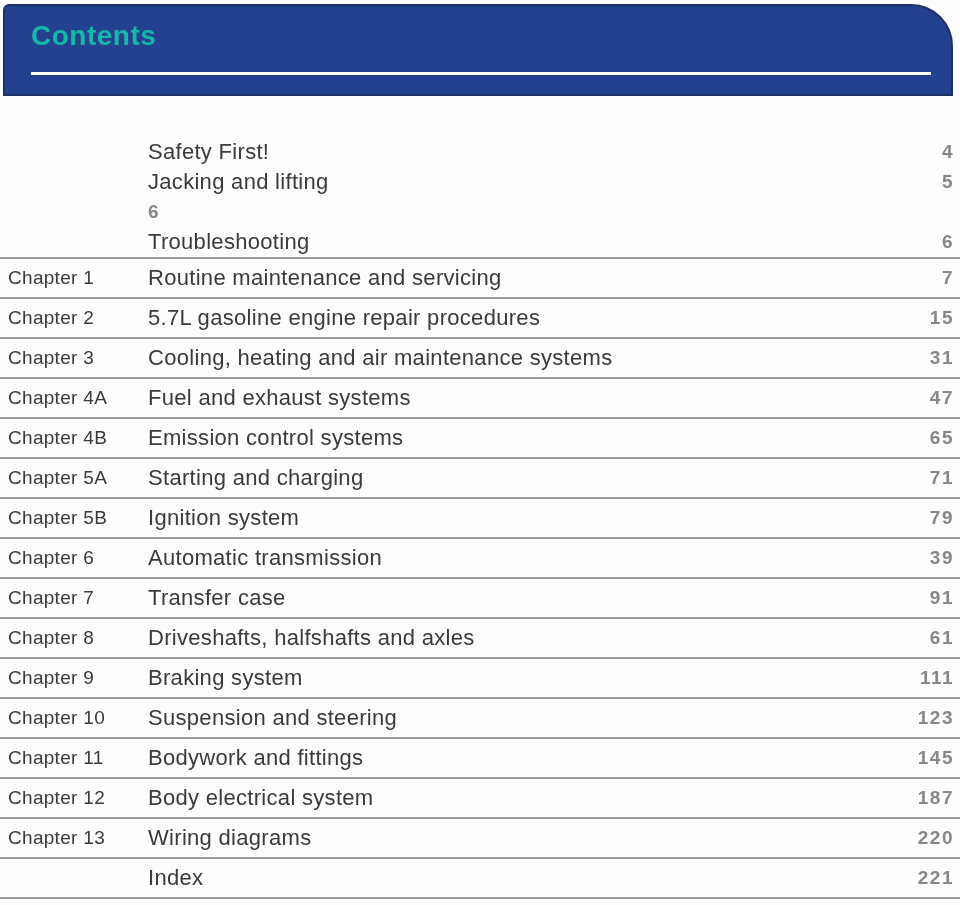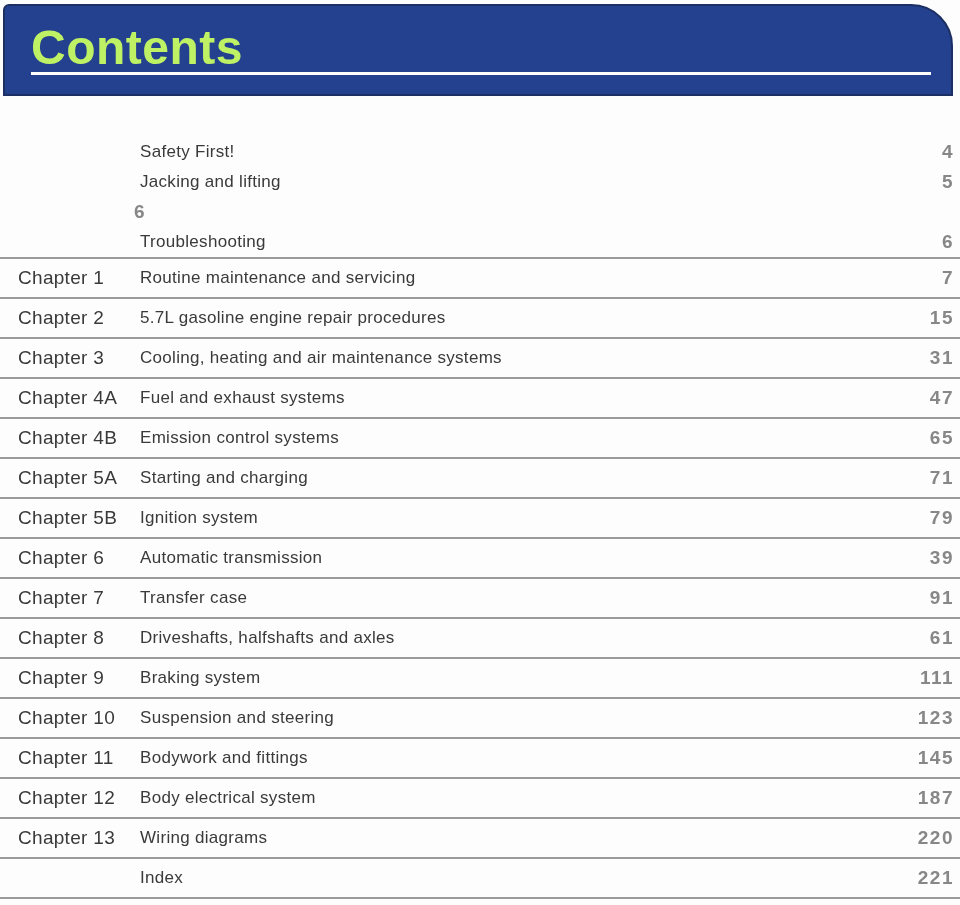--- a/index.html
+++ b/index.html
@@ -22,21 +22,21 @@
   }
   
   .header{
     position:absolute;left:3px;top:4px;width:950px;height:92px;
     background:var(--blue);
     border:2px solid var(--blue-border);
     border-radius:6px 42px 0 0;
   }
   .header-title{
     position:absolute;left:26px;top:14px;
-    font-size:48px;font-weight:bold;color:#bef264;
+    font-size:28px;font-weight:bold;color:#14b8a6;
     letter-spacing:0.5px;
   }
   .header-underline{
     position:absolute;left:26px;top:66px;width:900px;height:3px;
     background:#ffffff;
   }
   
   .prelim{
     position:absolute;left:0;top:137px;width:960px;
   }
@@ -46,28 +46,28 @@
     border-bottom:2px solid var(--sep);
   }
   .chapters .row{
     height:40px;
     border-top:2px solid var(--sep);
   }
   .row{
     display:flex;align-items:center;width:100%;
   }
   .col-chapter{
-    width:134px;padding-left:18px;flex:0 0 auto;
+    width:148px;padding-left:8px;flex:0 0 auto;
     font-size:19px;color:var(--text);letter-spacing:0.3px;
     white-space:nowrap;
   }
   .col-title{
     flex:1 1 auto;
-    font-size:17px;color:var(--text);letter-spacing:0.3px;
-    white-space:nowrap;overflow:hidden;margin-left:6px;
+    font-size:22px;color:var(--text);letter-spacing:0.3px;
+    white-space:nowrap;overflow:hidden;
   }
   .col-page{
     flex:0 0 auto;padding-right:6px;
     font-size:19px;font-weight:bold;color:var(--pagenum);
     letter-spacing:1.5px;text-align:right;
   }
 </style>
 </head>
 <body>
 

